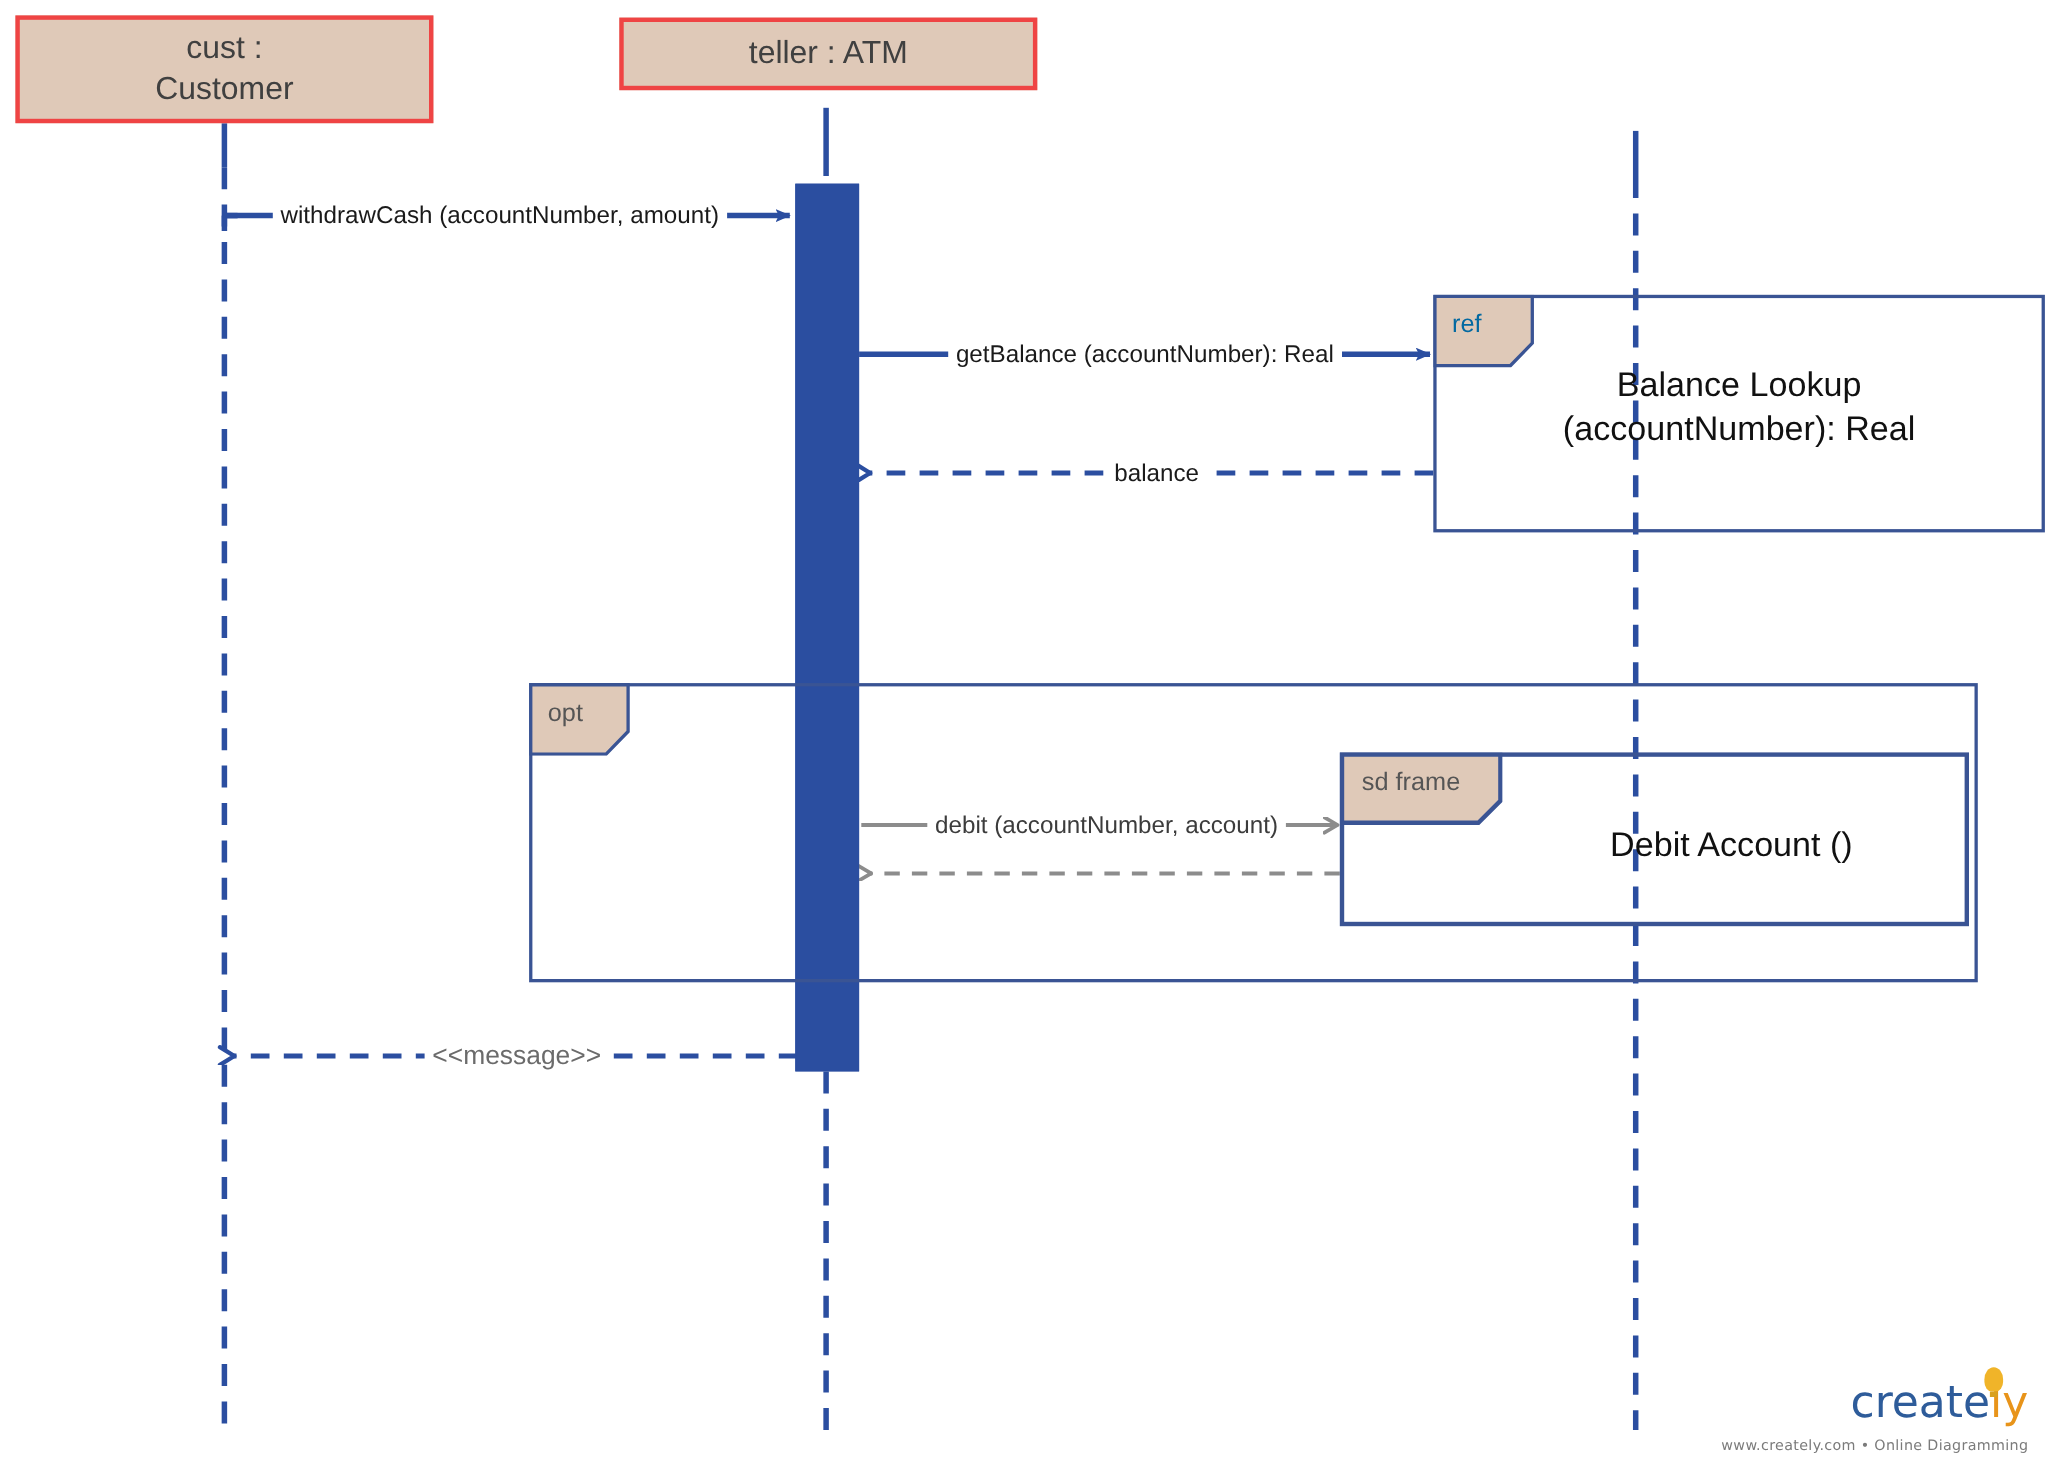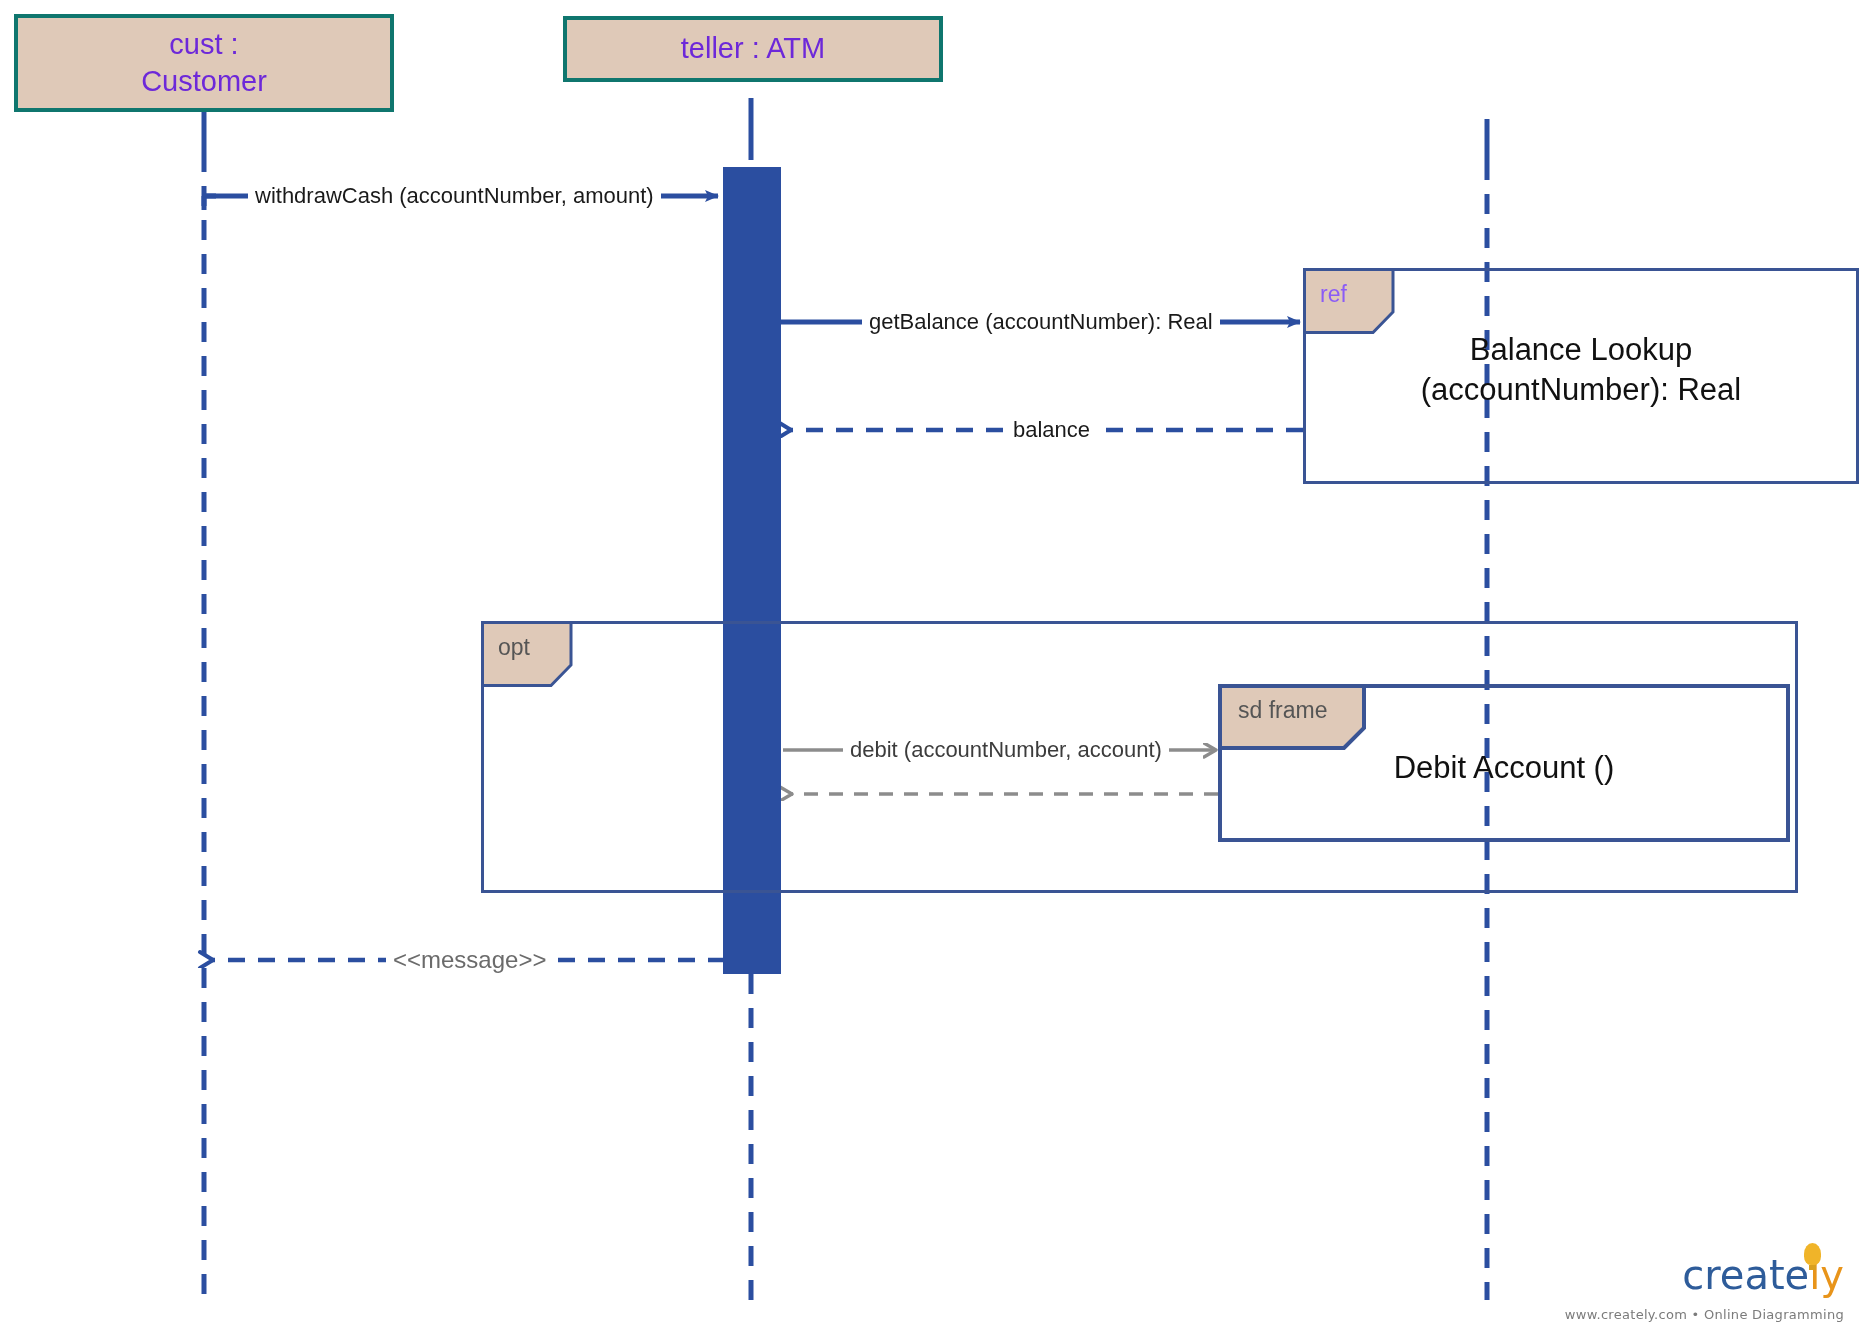--- a/index.html
+++ b/index.html
@@ -21,27 +21,27 @@
     position: absolute;
     left: 0;
     top: 0;
     width: 1862px;
     height: 1336px;
   }
   
   .lifeline-box {
     position: absolute;
     background: #dfc9b8;
-    border: 4px solid #0f766e;
+    border: 4px solid #ef4444;
     box-sizing: border-box;
     display: flex;
     align-items: center;
     justify-content: center;
     text-align: center;
-    color: #6d28d9;
+    color: #404040;
     font-size: 29px;
     line-height: 1.28;
     white-space: pre-line;
   }
   
   .frame {
     position: absolute;
     border: 3px solid #3a5494;
     box-sizing: border-box;
     background: transparent;
@@ -188,39 +188,39 @@
 
   <div class="lifeline-box" style="left:563px; top:16px; width:380px; height:66px;">teller : ATM</div>
 
 
   <div class="activation" style="left:723px; top:167px; width:58px; height:807px;"></div>
 
   <div class="frame" style="left:1303px; top:268px; width:556px; height:216px;">
     <svg style="position:absolute; left:-3px; top:-3px; width:92px; height:66px;" viewBox="0 0 92 66">
       <path d="M1.5,1.5 L90,1.5 L90,44 L70,64.5 L1.5,64.5 Z" fill="#dfc9b8" stroke="#3a5494" stroke-width="3"></path>
     </svg>
-    <span style="position:absolute; left:14px; top:10px; font-size:23px; color:#8b5cf6;">ref</span>
+    <span style="position:absolute; left:14px; top:10px; font-size:23px; color:#0369a1;">ref</span>
   </div>
   <div class="frame-title" style="left:1303px; top:330px; width:556px;">Balance  Lookup
 (accountNumber): Real</div>
 
   <div class="frame" style="left:481px; top:621px; width:1317px; height:272px;">
     <svg style="position:absolute; left:-3px; top:-3px; width:92px; height:66px;" viewBox="0 0 92 66">
       <path d="M1.5,1.5 L90,1.5 L90,44 L70,64.5 L1.5,64.5 Z" fill="#dfc9b8" stroke="#3a5494" stroke-width="3"></path>
     </svg>
     <span style="position:absolute; left:14px; top:10px; font-size:23px; color:#555555;">opt</span>
   </div>
 
   <div class="frame frame-inner-thick" style="left:1218px; top:684px; width:572px; height:158px;">
     <svg style="position:absolute; left:-4px; top:-4px; width:148px; height:66px;" viewBox="0 0 148 66">
       <path d="M2,2 L146,2 L146,44 L126,64 L2,64 Z" fill="#dfc9b8" stroke="#3a5494" stroke-width="4"></path>
     </svg>
     <span style="position:absolute; left:16px; top:9px; font-size:23px; color:#555555; white-space:nowrap;">sd frame</span>
   </div>
-  <div class="frame-title" style="left:1218px; top:748px; width:572px;">Debit Account ()</div>
+  <div class="frame-title" style="left:1288px; top:748px; width:572px;">Debit Account ()</div>
 
   <div class="msg-label" style="left:248px; top:196px;">withdrawCash (accountNumber, amount)</div>
 
   <div class="msg-label" style="left:862px; top:322px;">getBalance (accountNumber): Real</div>
 
   <div class="msg-label" style="left:1006px; top:430px;">balance</div>
 
   <div class="msg-label gray" style="left:843px; top:750px;">debit (accountNumber, account)</div>
 
   <div class="msg-label stereotype" style="left:386px; top:960px;">&lt;&lt;message&gt;&gt;</div>

